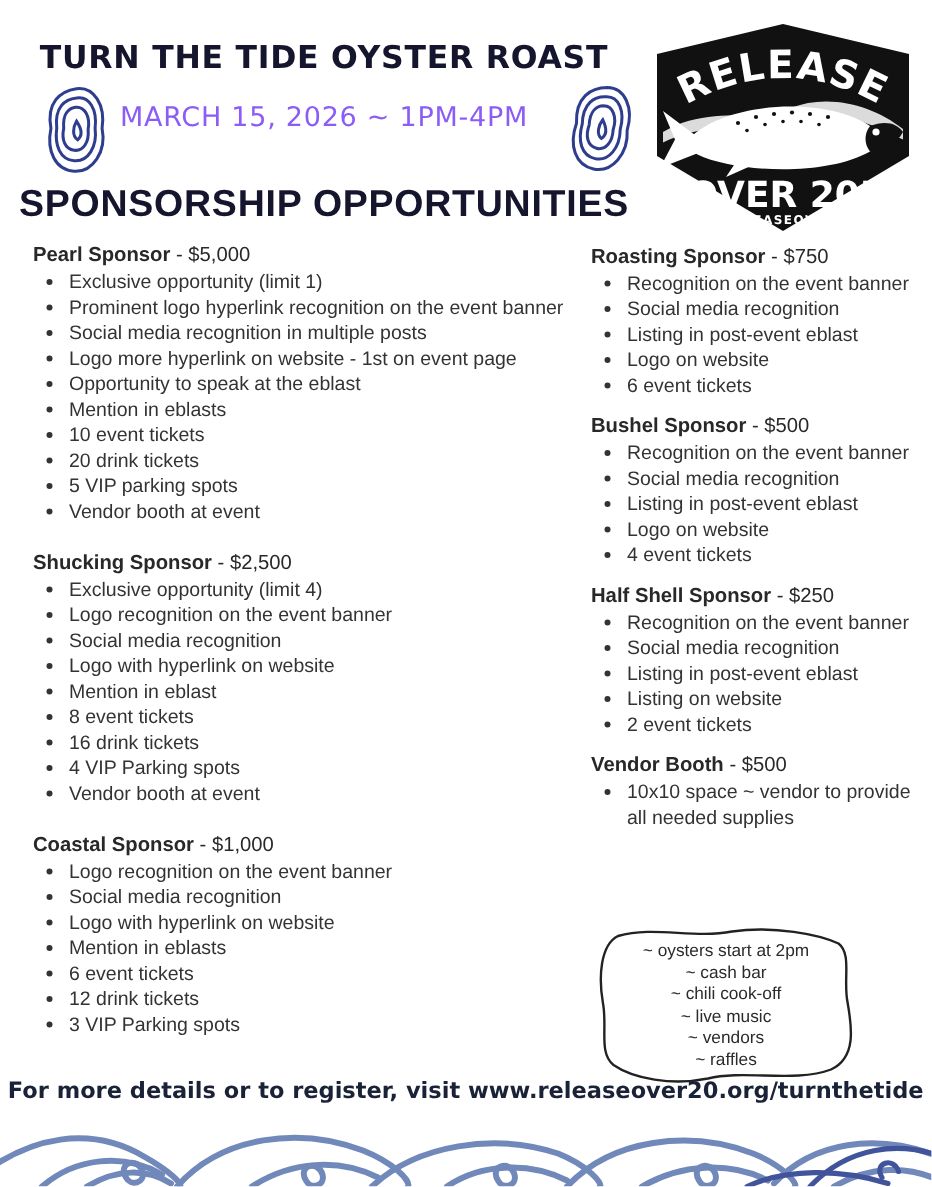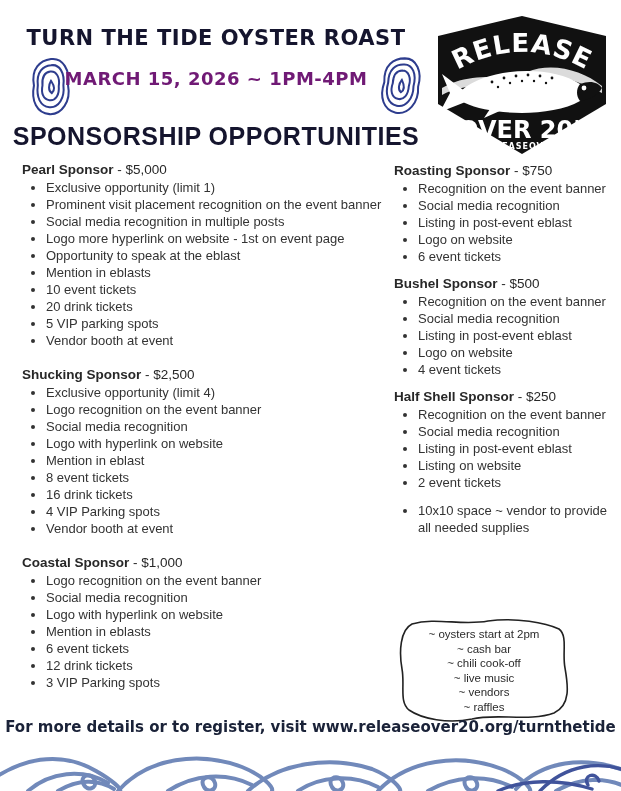--- a/index.html
+++ b/index.html
@@ -9,21 +9,21 @@
   }
   
   .hdr-title{
     position:absolute;left:0;top:26px;width:432px;text-align:center;
     font-family:"DejaVu Sans","Liberation Sans",sans-serif;
     font-weight:900;font-size:21px;letter-spacing:.5px;color:#15152e;
   }
   .hdr-date{
     position:absolute;left:60px;top:68px;width:312px;text-align:center;
     font-family:"DejaVu Sans","Liberation Sans",sans-serif;
-    font-weight:700;font-size:18px;letter-spacing:.5px;color:#701a75;
+    font-weight:400;font-size:18px;letter-spacing:.5px;color:#8b5cf6;
   }
   .hdr-sub{
     position:absolute;left:0;top:122px;width:432px;text-align:center;
     font-family:Liberation Sans, sans-serif;
     font-weight:900;font-size:25px;letter-spacing:.5px;color:#15152e;
   }
   .oyster{position:absolute;width:50px;height:62px;}
   .oyster-left{left:26px;top:56px;}
   .oyster-right{left:376px;top:55px;transform:rotate(8deg);}
   .logo-wrap{position:absolute;left:432px;top:8px;width:180px;height:150px;}
@@ -115,21 +115,21 @@
     <text x="90" y="130" text-anchor="middle" font-family="DejaVu Sans, Liberation Sans, sans-serif" font-weight="bold" font-size="24" fill="#ffffff">OVER 20"</text>
     <text x="90" y="141" text-anchor="middle" font-family="DejaVu Sans, Liberation Sans, sans-serif" font-weight="bold" font-size="8" letter-spacing="1" fill="#ffffff">@RELEASEOVER20</text>
   </svg>
 </div>
 
 <div id="left-col" class="col col-left">
     <div class="section">
       <div class="sec-head"><span class="sec-title">Pearl Sponsor</span><span class="sec-price"> - $5,000</span></div>
       <ul>
         <li>Exclusive opportunity (limit 1)</li>
-        <li>Prominent visit placement recognition on the event banner</li>
+        <li>Prominent logo hyperlink recognition on the event banner</li>
         <li>Social media recognition in multiple posts</li>
         <li>Logo more hyperlink on website - 1st on event page</li>
         <li>Opportunity to speak at the eblast</li>
         <li>Mention in eblasts</li>
         <li>10 event tickets</li>
         <li>20 drink tickets</li>
         <li>5 VIP parking spots</li>
         <li>Vendor booth at event</li>
       </ul>
     </div>
@@ -185,20 +185,21 @@
       <div class="sec-head"><span class="sec-title">Half Shell Sponsor</span><span class="sec-price"> - $250</span></div>
       <ul>
         <li>Recognition on the event banner</li>
         <li>Social media recognition</li>
         <li>Listing in post-event eblast</li>
         <li>Listing on website</li>
         <li>2 event tickets</li>
       </ul>
     </div>
     <div class="section">
+      <div class="sec-head"><span class="sec-title">Vendor Booth</span><span class="sec-price"> - $500</span></div>
       <ul>
         <li>10x10 space ~ vendor to provide all needed supplies</li>
       </ul>
     </div>
   </div>
 
 <div class="notes-box">
   <svg class="notes-border" viewBox="0 0 176 108" preserveAspectRatio="none">
     <path d="M16,9 C40,2 66,11 92,6 C120,2 150,8 163,14 C172,21 166,38 169,53 C172,70 175,90 158,98 C134,107 100,98 76,104 C52,109 26,104 13,95 C3,87 9,70 6,54 C3,37 4,15 16,9 Z" fill="none" stroke="#222222" stroke-width="1.6"></path>
   </svg>

